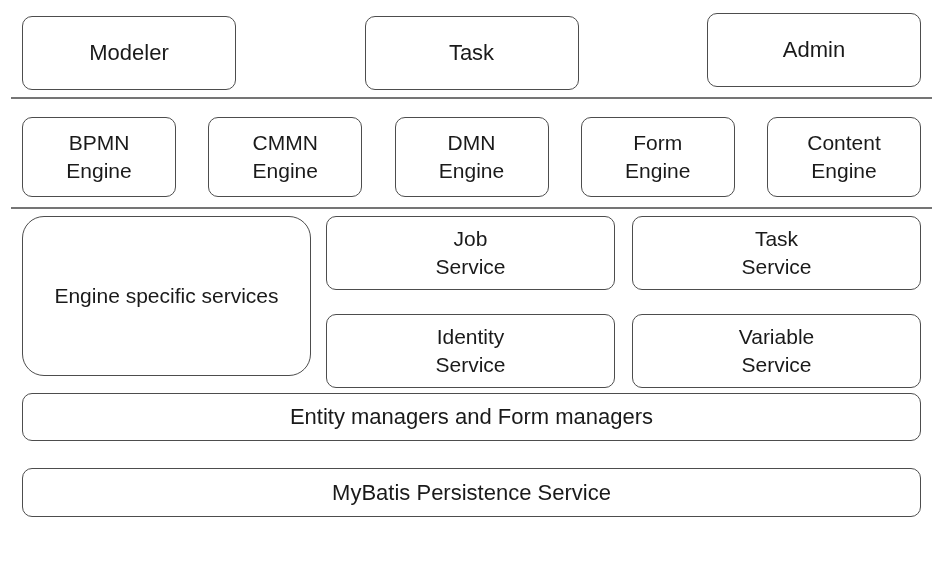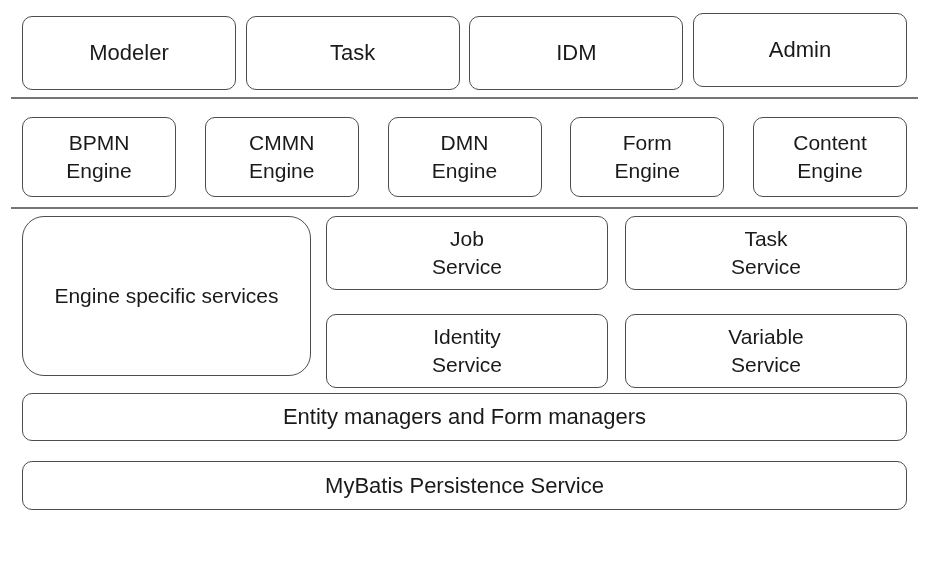--- a/index.html
+++ b/index.html
@@ -10,21 +10,21 @@
   }
   * { box-sizing: border-box; }
   html, body {
     margin: 0;
     background: var(--bg);
   }
   .canvas {
     position: relative;
     width: 943px;
     height: 579px;
-    padding: 16px 36px 0 22px;
+    padding: 16px 22px 0 22px;
     background: var(--bg);
     font-family: "Liberation Sans", sans-serif;
     color: var(--text);
     overflow: hidden;
   }
   .box {
     border: 1.5px solid var(--border);
     border-radius: 10px;
     background: var(--bg);
     display: flex;
@@ -40,21 +40,21 @@
     display: flex;
     justify-content: space-between;
     height: 74px;
   }
   .apps-row .box { width: 214px; height: 74px; font-size: 22px; }
   .apps-row .box.raised { position: relative; top: -3px; }
   
   .bar { height: 48px; font-size: 22px; }
   .rest-bar { margin-top: 10px; }
   .entity-bar { margin-top: 17px; }
-  .persistence-bar { margin-top: 20px; height: 49px; }
+  .persistence-bar { margin-top: 27px; height: 49px; }
   
   .divider {
     height: 0;
     border-top: 2px solid var(--divider);
     margin-left: -11px;
     margin-right: -11px;
   }
   .divider.upper { margin-top: 7px; }
   .divider.lower { margin-top: 10px; }
   
@@ -87,21 +87,20 @@
   .services-grid .box { height: 74px; }
 </style>
 </head>
 <body>
 
 <div class="canvas">
 
   <div class="apps-row">
     <div class="box">Modeler</div>
     <div class="box">Task</div>
-    <div class="box">IDM</div>
     <div class="box raised">Admin</div>
   </div>
 
 
   <div class="divider upper"></div>
 
   <div class="engines-row">
     <div class="box">BPMN
 Engine</div>
     <div class="box">CMMN

